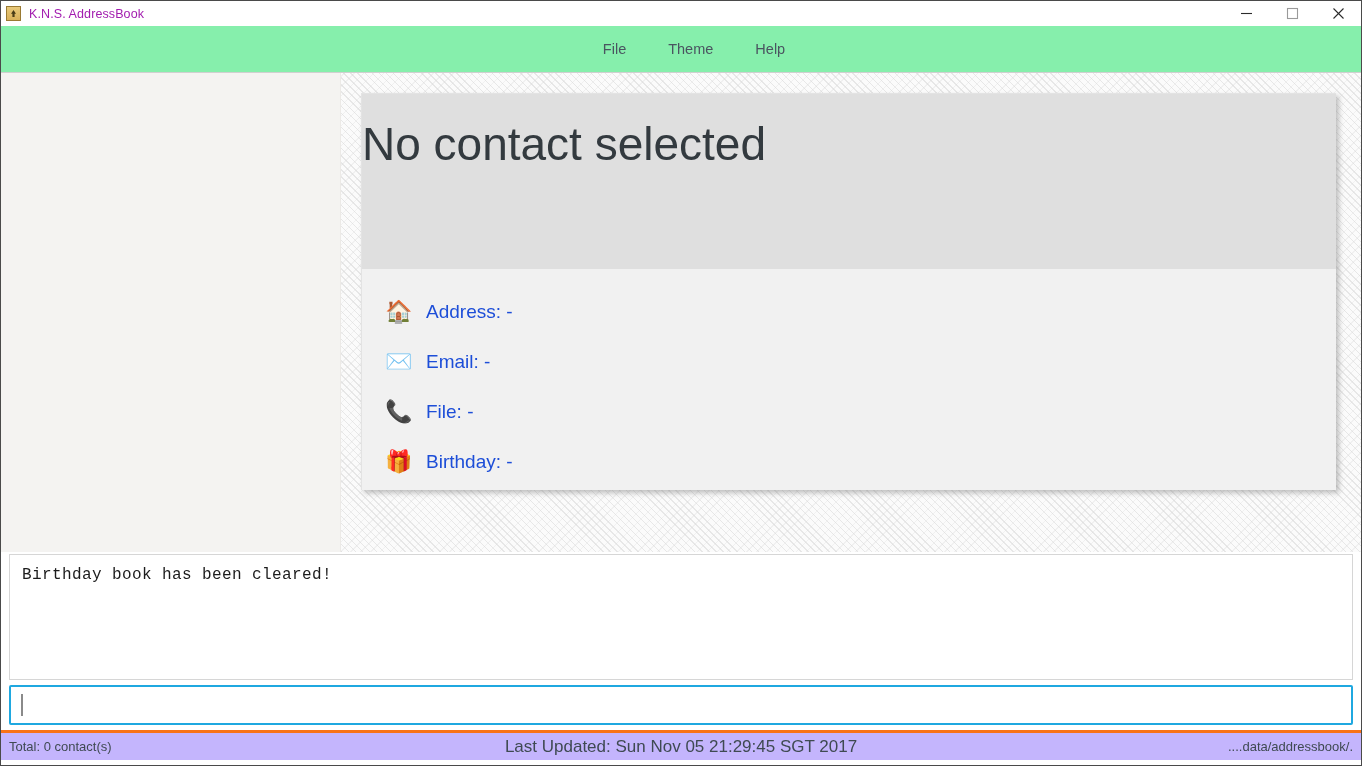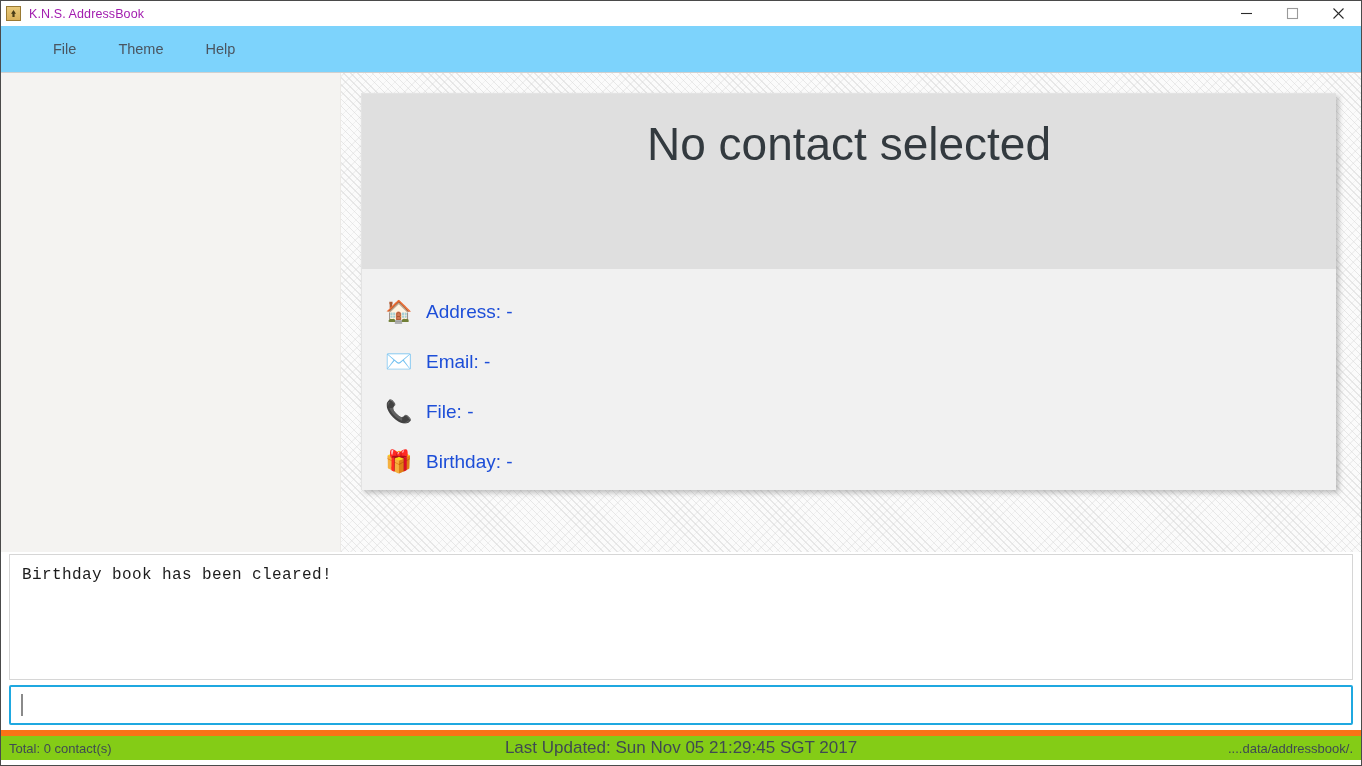--- a/index.html
+++ b/index.html
@@ -74,28 +74,29 @@
     align-items: center;
     justify-content: center;
     cursor: default;
   }
   .win-btn svg { display: block; }
 
   
   .menubar {
     height: 22px;
     min-height: 22px;
-    background: #7dd3fc;
+    background: #86efac;
     display: flex;
     align-items: center;
     padding-left: 36px;
     border-bottom: 1px solid #d0d0d0;
     box-sizing: content-box;
     padding-top: 12px;
     padding-bottom: 12px;
+    justify-content: center;
   }
   .menu-item {
     font-size: 14.5px;
     color: #4a5560;
     padding: 2px 16px;
     margin-right: 10px;
     cursor: default;
     white-space: nowrap;
   }
   .menu-item:first-child { margin-left: 0; }
@@ -140,21 +141,20 @@
     display: flex;
     flex-direction: column;
     overflow: hidden;
   }
   .card-header {
     height: 175px;
     min-height: 175px;
     background: #dfdfdf;
     display: flex;
     align-items: flex-start;
-    justify-content: center;
     padding-top: 26px;
     box-sizing: border-box;
   }
   .card-name {
     font-size: 46px;
     color: #333a3f;
     font-weight: 400;
     line-height: 1.05;
     white-space: nowrap;
   }
@@ -240,22 +240,22 @@
     font-size: 16px;
     color: #1c1c1c;
     margin-left: 1px;
     white-space: pre;
   }
 
   
   .statusbar {
     height: 30px;
     min-height: 30px;
-    background: #84cc16;
-    border-top: 6px solid #f97316;
+    background: #c4b5fd;
+    border-top: 3px solid #f97316;
     display: flex;
     align-items: center;
     position: relative;
     box-sizing: border-box;
   }
   .status-left {
     position: absolute;
     left: 8px;
     font-size: 13px;
     color: #3f4a52;

